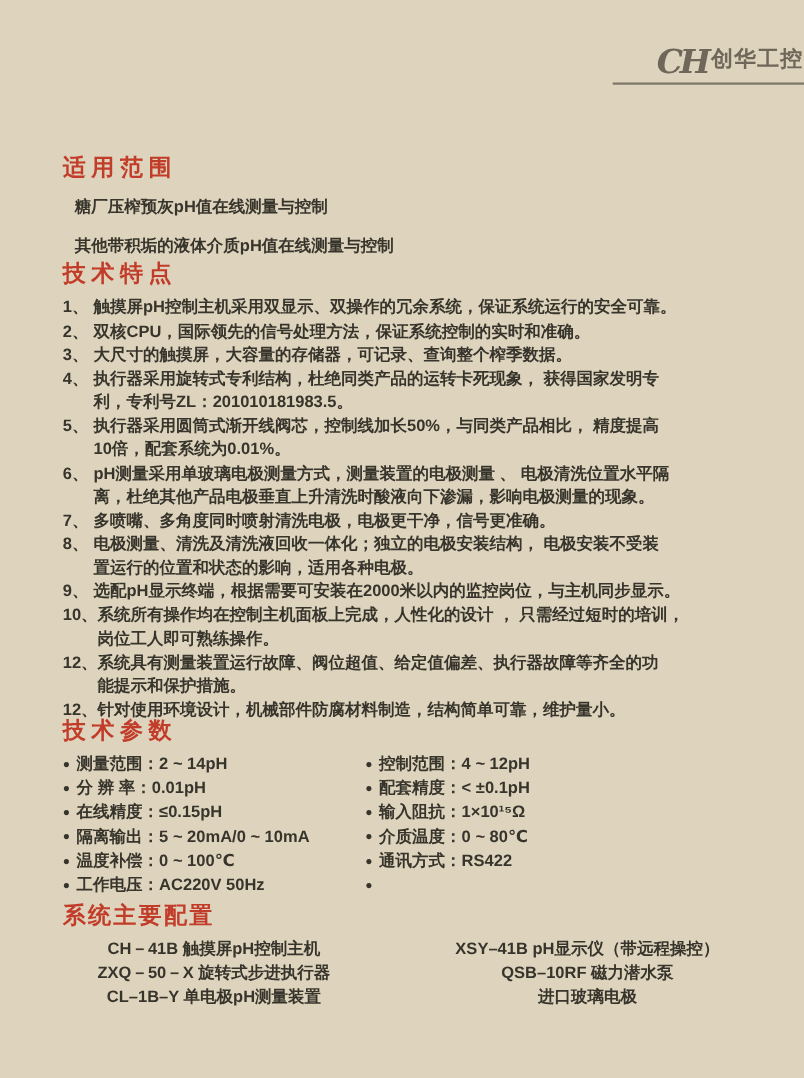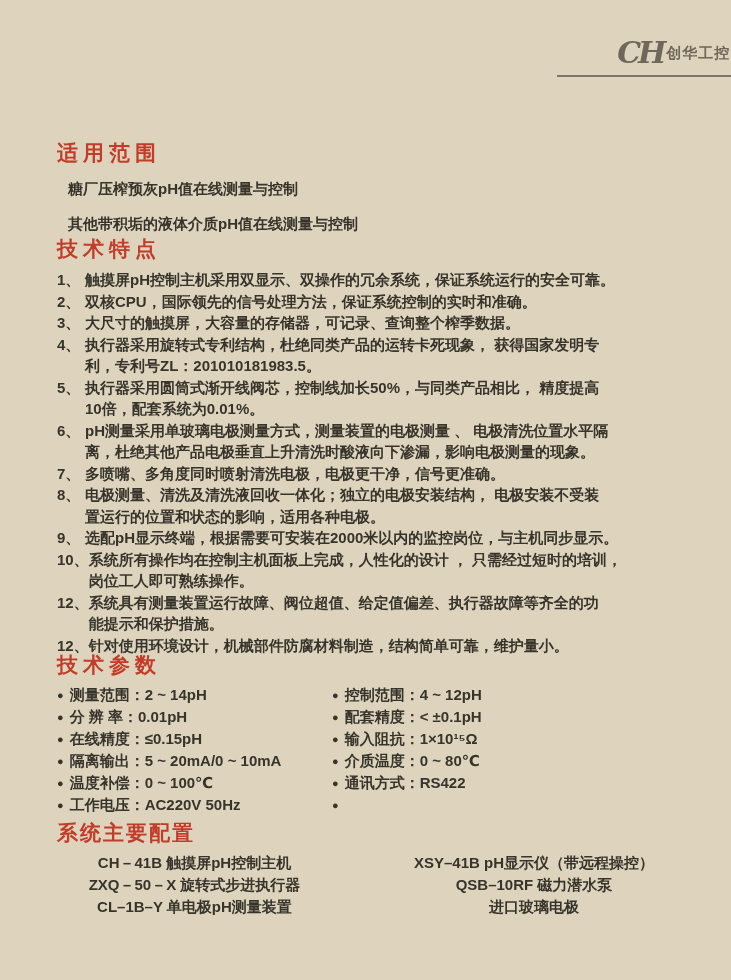--- a/index.html
+++ b/index.html
@@ -17,21 +17,21 @@
     position:absolute;top:40px;right:26px;
     display:flex;align-items:flex-end;
     color:#6f675a;
   }
   .logo-mark{
     font-family:"DejaVu Serif","Liberation Serif",serif;
     font-style:italic;font-weight:bold;
     font-size:30px;line-height:26px;letter-spacing:-3px;
   }
   .logo-text{
-    font-size:15px;font-weight:bold;letter-spacing:1px;
+    font-size:20px;font-weight:bold;letter-spacing:1px;
     margin-left:3px;margin-bottom:3px;
   }
   .logo-reg{font-size:9px;margin-bottom:14px;margin-left:1px;}
   .header-rule{
     position:absolute;top:75px;left:557px;right:0;
     height:2px;background:#7d7568;
   }
   
   .sec{position:absolute;left:57px;right:28px;}
   .sec-title{

